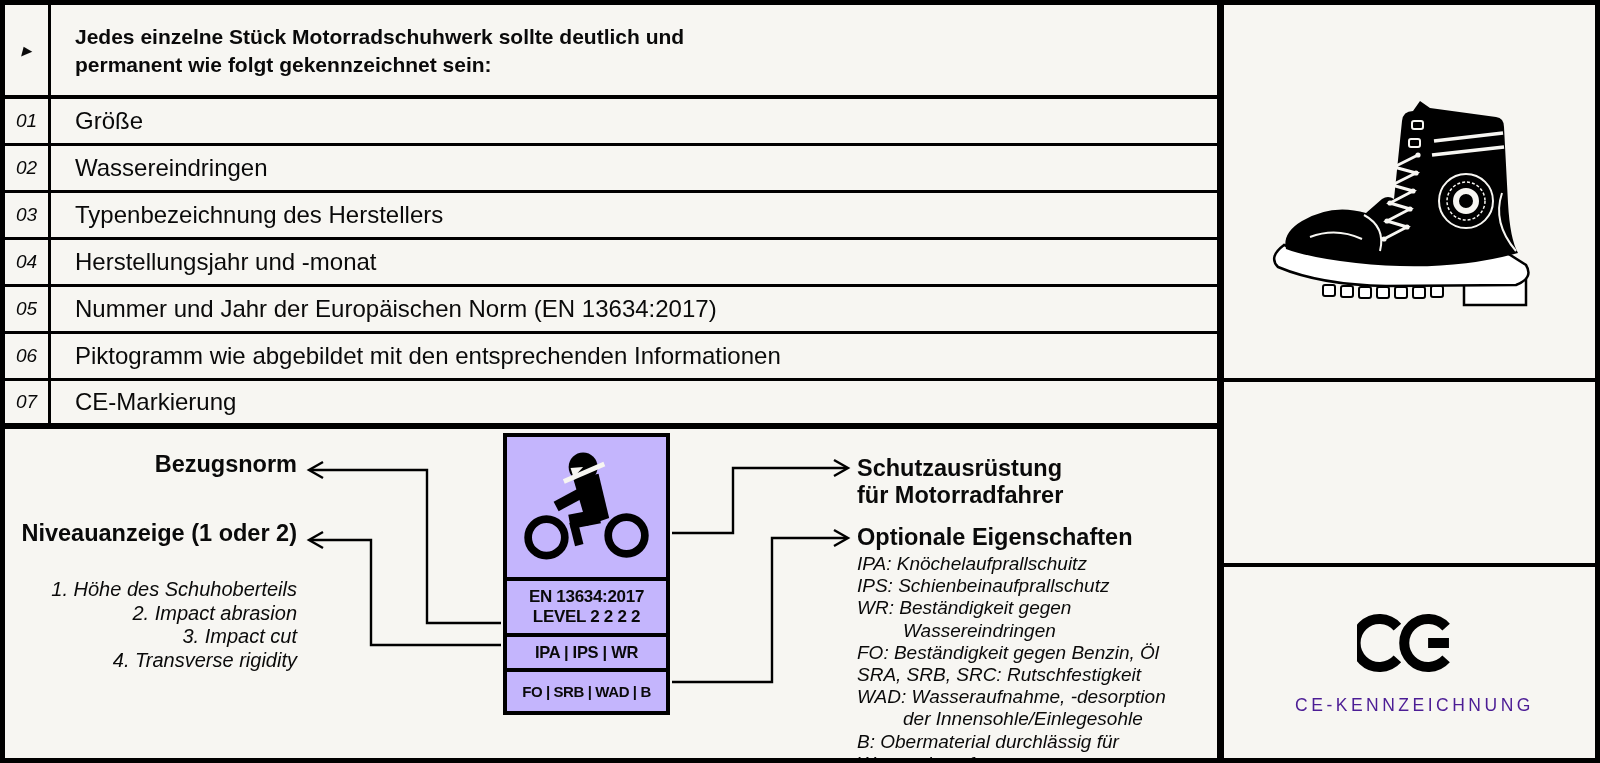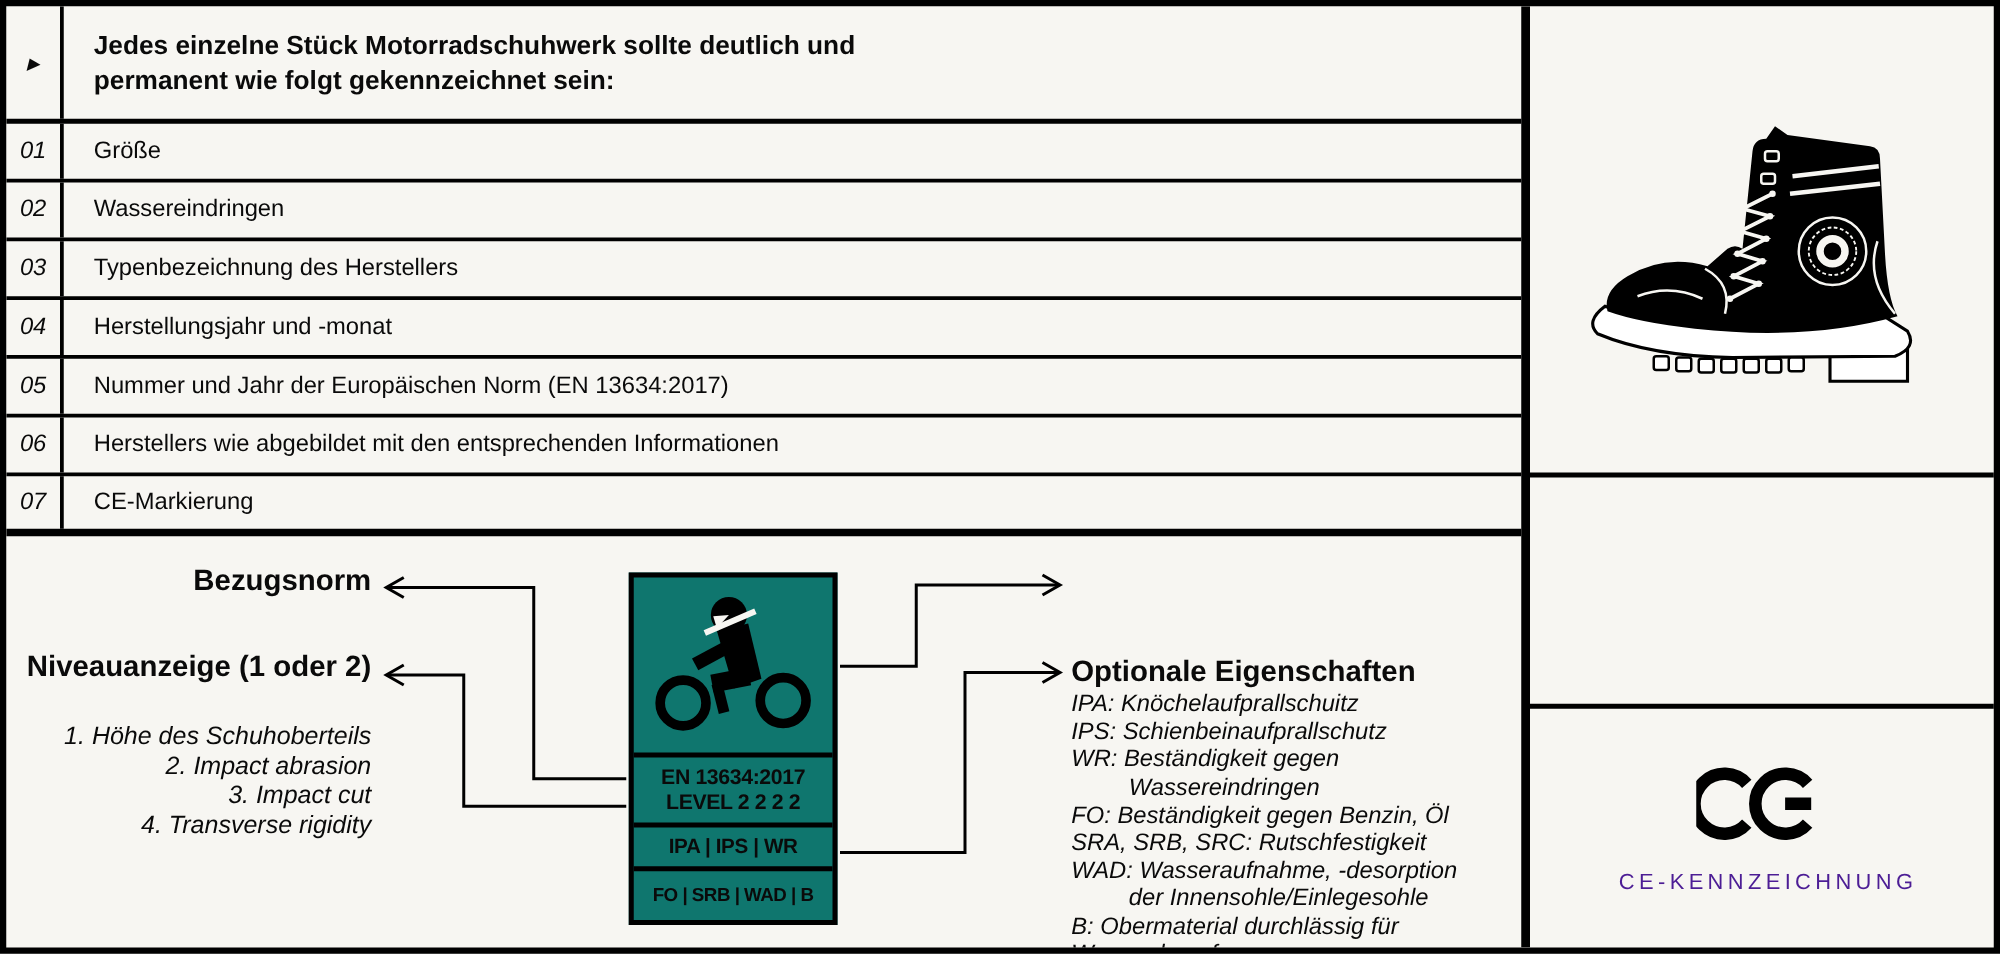--- a/index.html
+++ b/index.html
@@ -16,36 +16,36 @@
   .trow.header { height:90px; border-bottom:4px solid #000; }
   .trow.r { height:44px; }
   .trow.last { height:42px; border-bottom:none; }
   .numcell {
     width:43px; flex:0 0 43px; border-right:3px solid #000;
     display:flex; align-items:center; justify-content:center;
     font-style:italic; font-size:19px;
   }
   .txtcell {
     flex:1; display:flex; align-items:center;
-    padding-left:24px; font-size:19px;
+    padding-left:24px; font-size:24px;
   }
   .trow.header .txtcell { font-weight:bold; font-size:21px; line-height:28px; padding-top:2px; }
   .marker { font-size:13px; }
   .thickbar { position:absolute; background:#000; }
   
   .lbl-bold { position:absolute; font-weight:bold; font-size:23.5px; line-height:27px; }
   .ralign { text-align:right; }
   .ital-list { position:absolute; font-style:italic; font-size:20px; line-height:23.5px; }
   .ital-list-sm { position:absolute; font-style:italic; font-size:19px; line-height:22.2px; }
   .ital-list-sm .indent { padding-left:46px; }
   
   .labelbox {
-    position:absolute; left:498px; top:453px; width:167px; height:282px;
+    position:absolute; left:498px; top:428px; width:167px; height:282px;
     border:4px solid #000; box-sizing:border-box;
-    display:flex; flex-direction:column; background:#0f766e;
+    display:flex; flex-direction:column; background:#c4b5fd;
   }
   .labelbox .sect { border-top:4px solid #000; display:flex; flex-direction:column;
     align-items:center; justify-content:center; font-weight:bold; }
   .labelbox .picto { height:140px; flex:0 0 140px; border-top:none;
     display:flex; align-items:center; justify-content:center; }
   .labelbox .norm { height:56px; flex:0 0 52px; font-size:17px; line-height:20px; letter-spacing:-0.3px; }
   .labelbox .codes1 { height:35px; flex:0 0 31px; font-size:16.5px; letter-spacing:-0.3px;text-align:right; }
   .labelbox .codes2 { flex:1; font-size:15px; letter-spacing:-0.4px; }
   
   #connectors { position:absolute; left:0; top:0; pointer-events:none; }
@@ -87,21 +87,21 @@
     <div class="trow r">
       <div class="numcell">04</div>
       <div class="txtcell">Herstellungsjahr und -monat</div>
     </div>
     <div class="trow r">
       <div class="numcell">05</div>
       <div class="txtcell">Nummer und Jahr der Europäischen Norm (EN 13634:2017)</div>
     </div>
     <div class="trow r">
       <div class="numcell">06</div>
-      <div class="txtcell">Herstellers wie abgebildet mit den entsprechenden Informationen</div>
+      <div class="txtcell">Piktogramm wie abgebildet mit den entsprechenden Informationen</div>
     </div>
     <div class="trow r last">
       <div class="numcell">07</div>
       <div class="txtcell">CE-Markierung</div>
     </div>
   </div>
 
   <div class="thickbar" style="left:0; top:418px; width:1212px; height:6px;"></div>
 
   <div class="thickbar" style="left:1212px; top:0; width:7px; height:753px;"></div>
@@ -156,20 +156,24 @@
       <path d="M 318 527 L 304 535 L 318 543"></path>
 
       <path d="M 667 528 H 728 V 463 H 842"></path>
       <path d="M 829 455 L 843 463 L 829 471"></path>
 
       <path d="M 667 677 H 767 V 533 H 842"></path>
       <path d="M 829 525 L 843 533 L 829 541"></path>
     </g>
   </svg>
 
+  <div class="lbl-bold" style="left:852px; top:450px; width:370px;">
+    <div>Schutzausrüstung</div>
+    <div>für Motorradfahrer</div>
+  </div>
 
   <div class="lbl-bold" style="left:852px; top:519px; width:370px;">Optionale Eigenschaften</div>
 
   <div class="ital-list-sm" style="left:852px; top:548px; width:360px;">
     <div>IPA: Knöchelaufprallschuitz</div>
     <div>IPS: Schienbeinaufprallschutz</div>
     <div>WR: Beständigkeit gegen</div>
     <div class="indent">Wassereindringen</div>
     <div>FO: Beständigkeit gegen Benzin, Öl</div>
     <div>SRA, SRB, SRC: Rutschfestigkeit</div>

